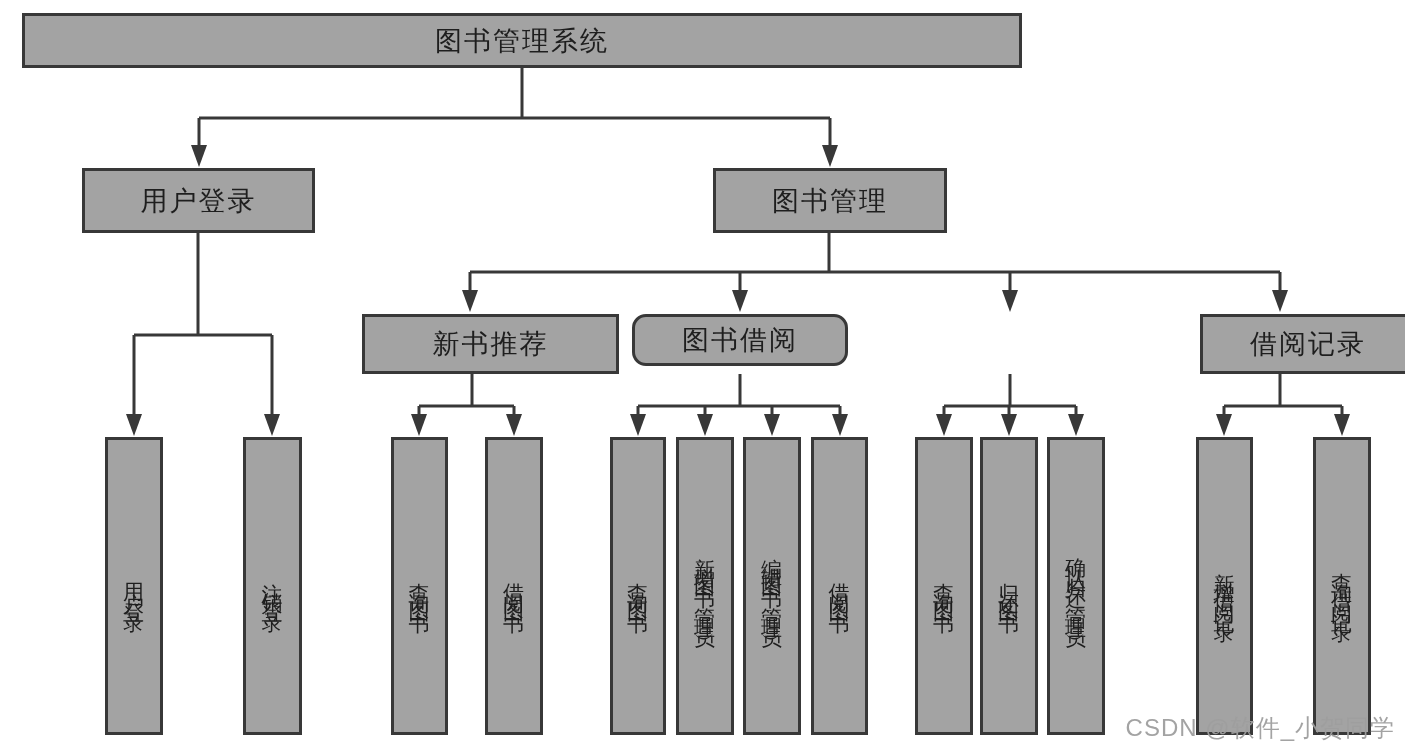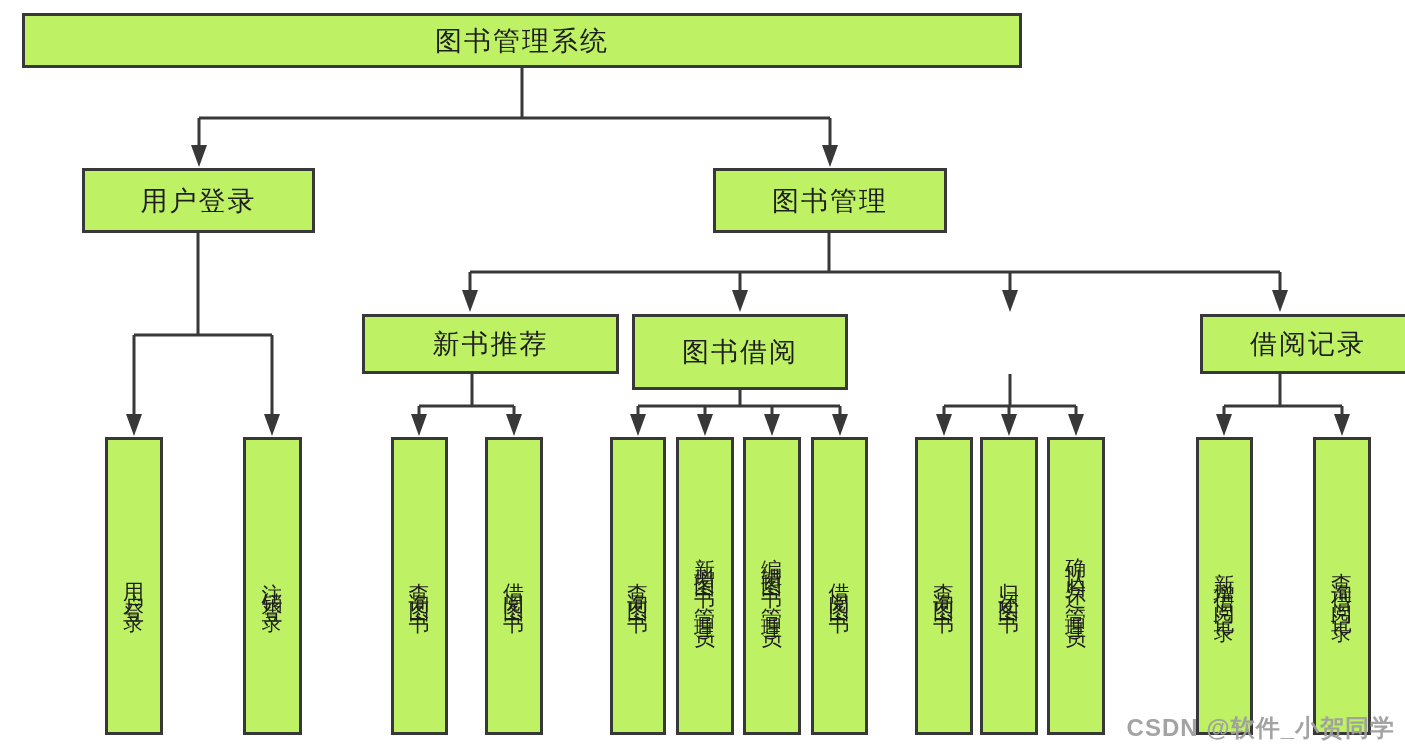--- a/index.html
+++ b/index.html
@@ -17,21 +17,21 @@
   }
   .connectors {
     position: absolute;
     left: 0;
     top: 0;
     z-index: 1;
   }
   .box {
     position: absolute;
     box-sizing: border-box;
-    background: #bef264;
+    background: #a3a3a3;
     border: 3px solid #383838;
     color: #1e1e1e;
     display: flex;
     align-items: center;
     justify-content: center;
     z-index: 2;
   }
   .box.h span {
     font-size: 27px;
     letter-spacing: 2px;
@@ -47,21 +47,20 @@
   }
   .watermark {
     position: absolute;
     right: 10px;
     top: 712px;
     font-size: 24px;
     letter-spacing: 1px;
     color: rgba(158, 158, 158, 0.95);
     z-index: 3;
     white-space: nowrap;
-    font-weight: bold;
   }
 </style>
 </head>
 <body>
 
 <div class="canvas">
 
   <svg class="connectors" width="1405" height="747" viewBox="0 0 1405 747">
     <g stroke="#383838" stroke-width="3" fill="none">
 
@@ -112,21 +111,21 @@
   <div class="box h" style="left:82px; top:168px; width:233px; height:65px;">
     <span>用户登录</span>
   </div>
   <div class="box h" style="left:713px; top:168px; width:234px; height:65px;justify-content:center;">
     <span>图书管理</span>
   </div>
 
   <div class="box h" style="left:362px; top:314px; width:257px; height:60px;">
     <span>新书推荐</span>
   </div>
-  <div class="box h" style="left:632px; top:314px; width:216px; height:76px;">
+  <div class="box h" style="left:632px; top:314px; width:216px; height:52px;border-radius:14px;">
     <span>图书借阅</span>
   </div>
   <div class="box h" style="left:1172px; top:314px; width:216px; height:60px;margin-left:28px;">
     <span>借阅记录</span>
   </div>
 
   <div class="box v" style="left:105px; top:437px; width:58px; height:298px;">
     <span>用户登录</span>
   </div>
   <div class="box v" style="left:243px; top:437px; width:59px; height:298px;">

